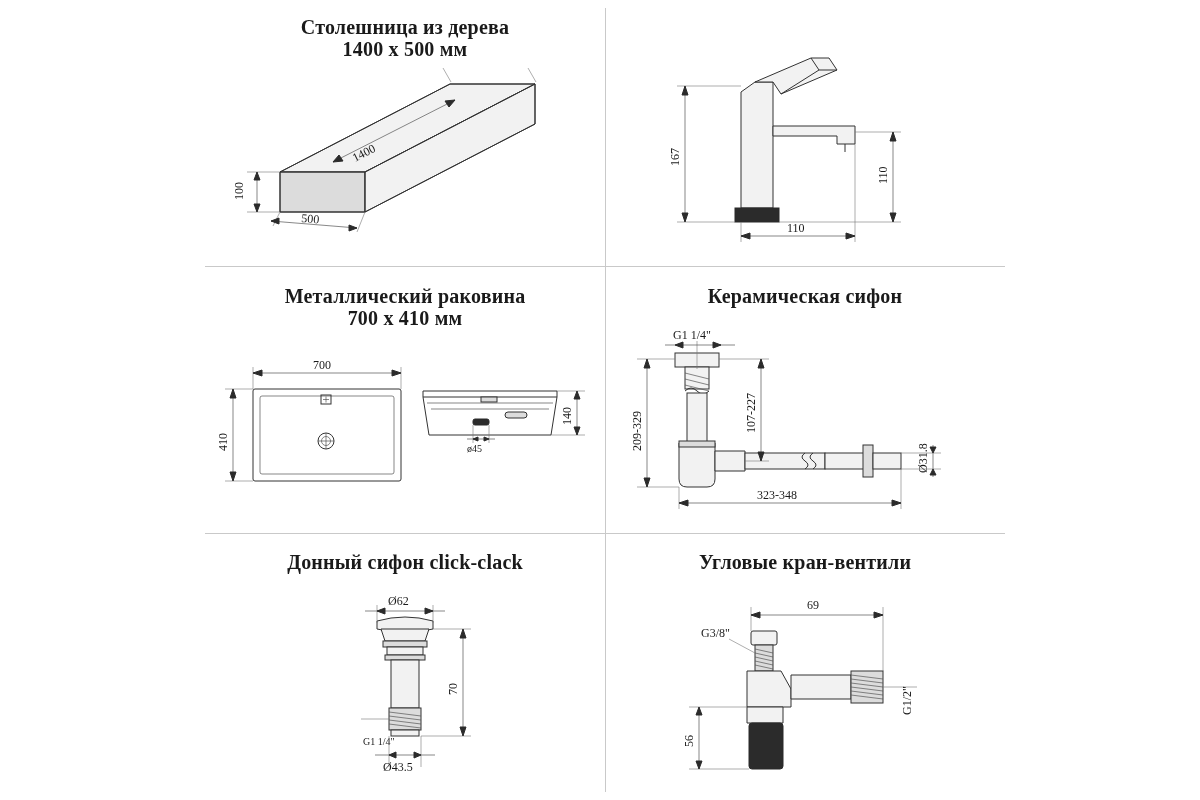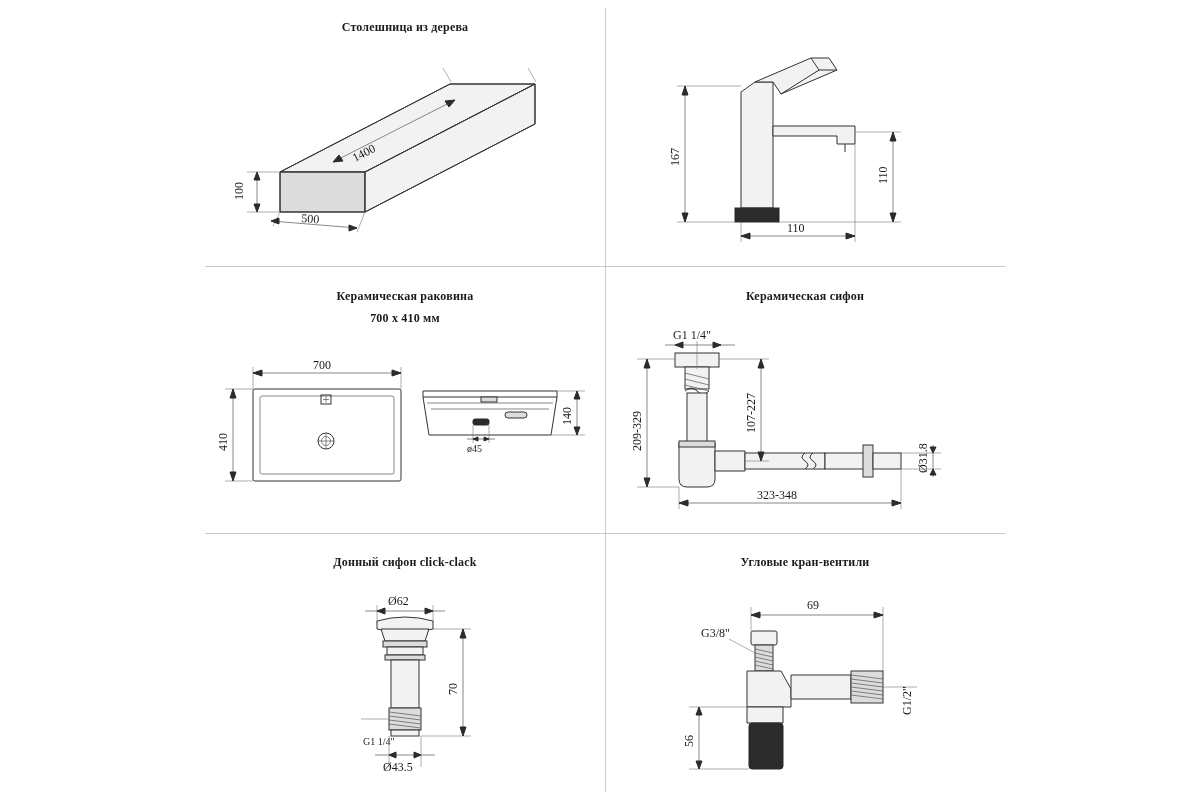--- a/index.html
+++ b/index.html
@@ -51,21 +51,21 @@
   .sep-h {
     height: 1px;
   }
 
   .title {
     position: absolute;
     left: 0;
     right: 0;
     text-align: center;
     font-weight: bold;
-    font-size: 12px;
+    font-size: 20px;
     line-height: 22px;
     letter-spacing: 0.2px;
   }
   .title .l2 { display: block; }
 
   svg { display: block; }
   .dim-text {
     font-family: "Liberation Serif", serif;
     font-size: 12px;
     fill: #1a1a1a;
@@ -90,20 +90,21 @@
 
   <div class="sep sep-v" style="left:605px; top:8px; height:784px;"></div>
   <div class="sep sep-h" style="left:205px; top:266px; width:800px;"></div>
   <div class="sep sep-h" style="left:205px; top:533px; width:800px;"></div>
 
   <div class="grid">
 
     <div class="panel p-r0 p-c0">
       <div class="title" style="top:16px;">
         <span>Столешница из дерева</span>
+        <span class="l2">1400 x 500 мм</span>
       </div>
       <svg width="400" height="200" viewBox="0 0 400 200" style="position:absolute; left:0; top:62px;">
 
         <polygon class="obj-fill-light" points="75,110 245,22 330,22 160,110"></polygon>
         <polygon class="obj-fill-mid" points="75,110 160,110 160,150 75,150"></polygon>
         <polygon class="obj-fill-light" points="160,110 330,22 330,62 160,150"></polygon>
 
         <path class="ln" d="M75,110 L245,22 L330,22 L330,62 L160,150 L75,150 Z"></path>
         <path class="ln" d="M75,110 L160,110 L160,150"></path>
         <path class="ln" d="M160,110 L330,22"></path>
@@ -163,21 +164,21 @@
         <path class="ln-ext" d="M250,104 L250,202"></path>
         <path class="ln-thin" d="M136,196 L250,196"></path>
         <polygon class="obj-fill-dark" points="136,196 145,193 145,199"></polygon>
         <polygon class="obj-fill-dark" points="250,196 241,193 241,199"></polygon>
         <text class="dim-text" x="182" y="192">110</text>
       </svg>
     </div>
 
     <div class="panel p-r1 p-c0">
       <div class="title" style="top:18px;">
-        <span>Керамическая раковина</span>
+        <span>Металлический раковина</span>
         <span class="l2">700 x 410 мм</span>
       </div>
       <svg width="400" height="160" viewBox="0 0 400 160" style="position:absolute; left:0; top:92px;">
 
         <rect class="obj-white" x="48" y="30" width="148" height="92" rx="2"></rect>
         <rect class="ln-thin" x="55" y="37" width="134" height="78" rx="2" fill="none"></rect>
 
         <rect class="ln" x="116" y="36" width="10" height="9" fill="#fff"></rect>
         <path class="ln-thin" d="M118,40.5 L124,40.5 M121,37.5 L121,43.5"></path>
 

